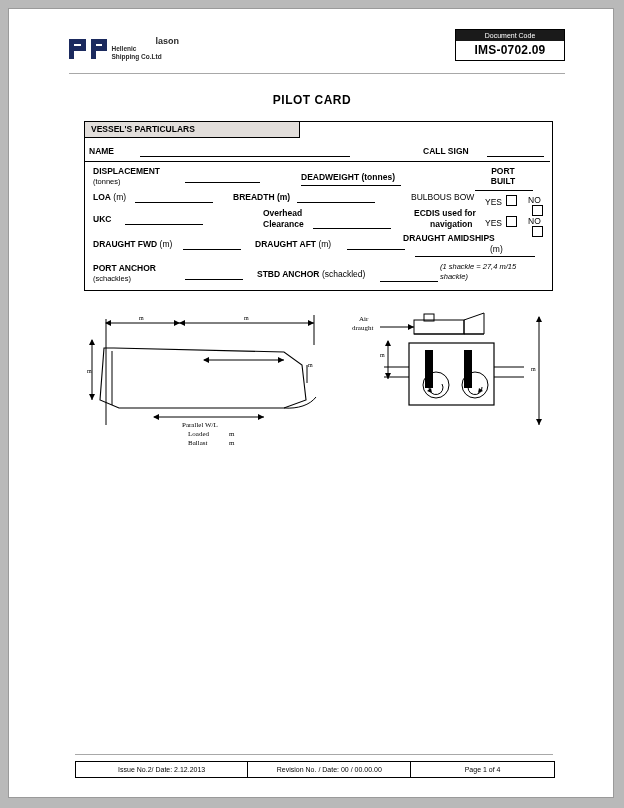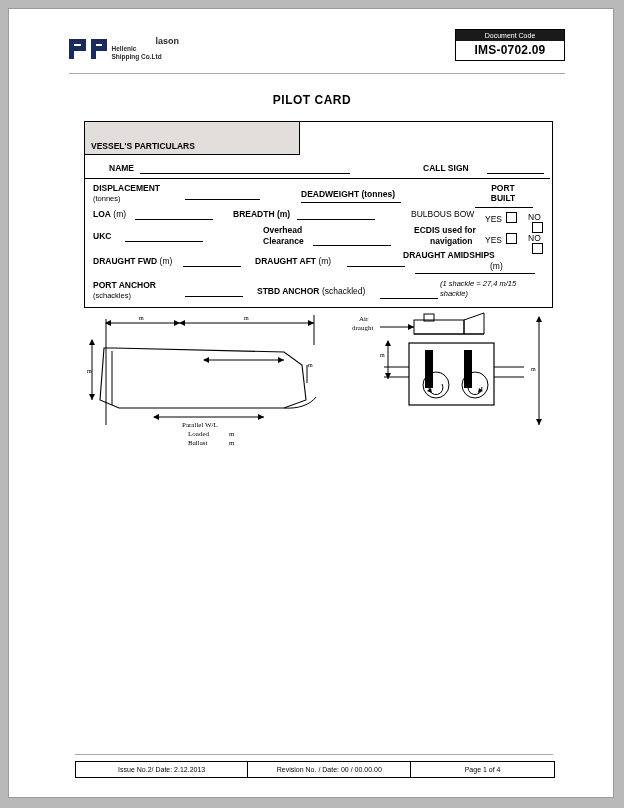--- a/index.html
+++ b/index.html
@@ -64,21 +64,21 @@
   }
 
   
   .part-wrap{
     position:absolute;left:75px;top:112px;width:467px;
     border:1px solid #000;
     font-size:8.5px;
   }
   .part-head{
     background:#e2dedb;border-bottom:1px solid #000;
-    font-weight:bold;font-size:8.5px;padding:19px 6px 3px;
+    font-weight:bold;font-size:8.5px;padding:2px 6px 3px;
     width:215px;box-sizing:border-box;border-right:1px solid #000;
   }
   .pl{position:absolute;}
   .lbl{font-size:8.5px;}
   .lbl b{font-weight:bold;}
   .small{font-size:7.5px;}
   .ital{font-style:italic;font-size:7.5px;line-height:10px;}
   .uline{
     position:absolute;border-bottom:1px solid #000;height:0;
   }
@@ -142,21 +142,21 @@
   </div>
   <div class="hdr-rule"></div>
 
   <div class="doc-title">PILOT CARD</div>
 
   <div class="part-wrap">
     <div class="part-head">VESSEL'S PARTICULARS</div>
 
     <div class="body-area">
 
-      <div class="pl lbl" style="left:24px;top:8px;font-weight:bold;">NAME</div>
+      <div class="pl lbl" style="left:4px;top:8px;font-weight:bold;">NAME</div>
       <div class="uline" style="left:55px;top:18px;width:210px;"></div>
       <div class="pl lbl" style="left:338px;top:8px;font-weight:bold;">CALL SIGN</div>
       <div class="uline" style="left:402px;top:18px;width:57px;"></div>
       <div class="uline" style="left:0px;top:23px;width:465px;"></div>
 
       <div class="pl lbl" style="left:8px;top:28px;font-weight:bold;">DISPLACEMENT</div>
       <div class="pl small" style="left:8px;top:39px;">(tonnes)</div>
       <div class="uline" style="left:100px;top:44px;width:75px;"></div>
       <div class="pl lbl" style="left:216px;top:34px;font-weight:bold;">DEADWEIGHT (tonnes)</div>
       <div class="uline" style="left:216px;top:47px;width:100px;"></div>

